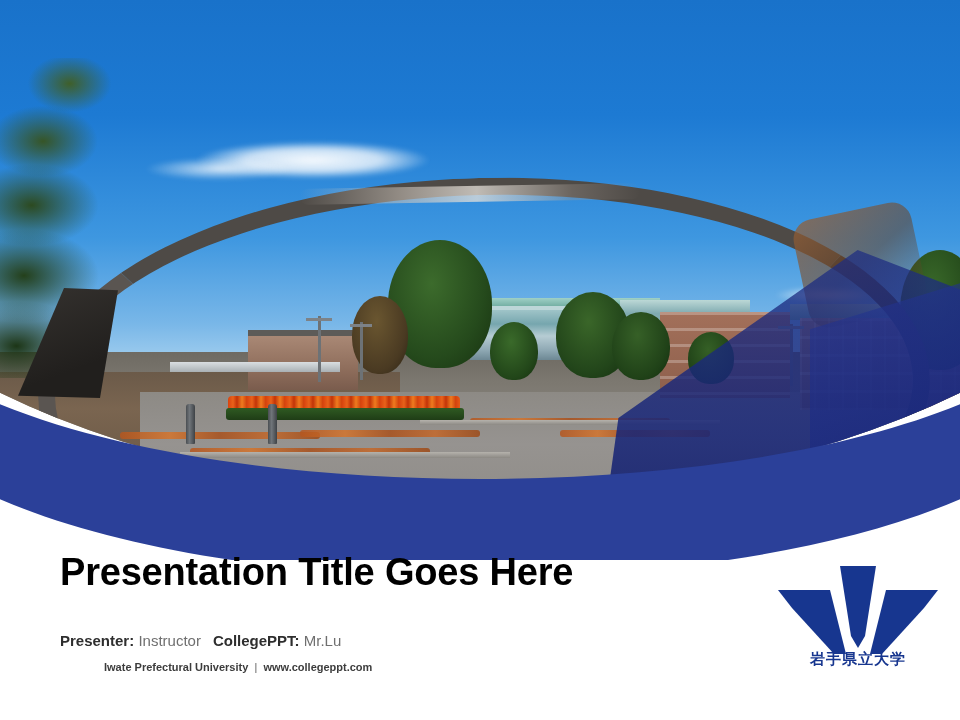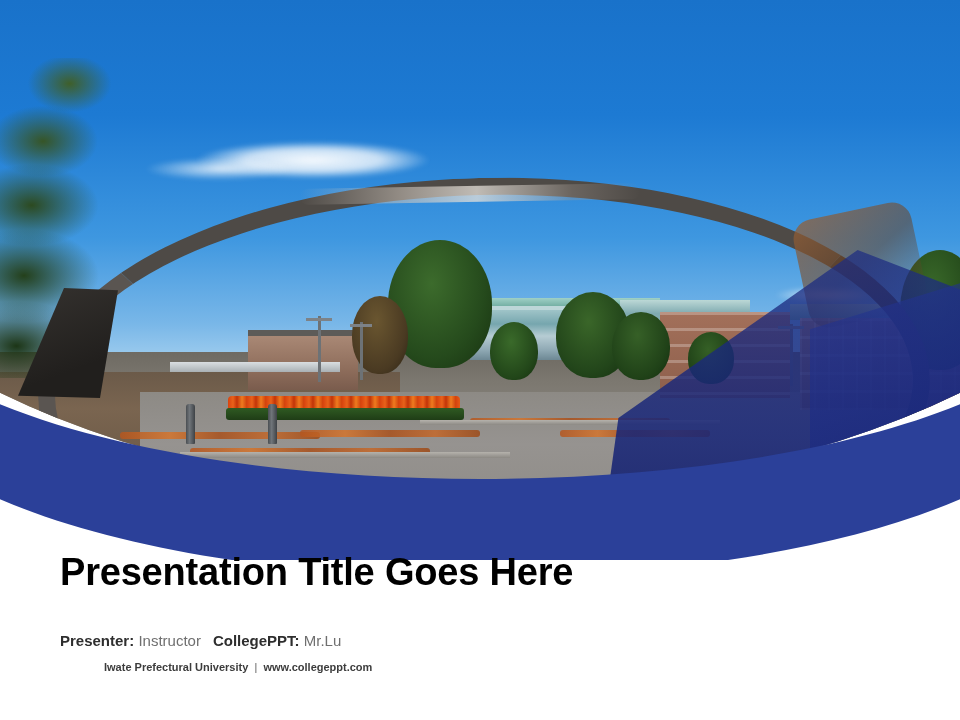--- a/index.html
+++ b/index.html
@@ -405,14 +405,25 @@
   <div class="meta-line1">
     <span class="k">Presenter:</span>
     <span>Instructor</span><span class="gap"></span><span class="k">CollegePPT:</span>
     <span>Mr.Lu</span>
   </div>
 
   <div class="meta-line2">
     <span>Iwate Prefectural University</span><span class="sep">|</span><span>www.collegeppt.com</span>
   </div>
 
+  <div class="logo">
+    <svg width="176" height="92" viewBox="0 0 176 92">
+
+      <polygon points="70,4 106,4 95,74 88,86 81,74" fill="#17368f"></polygon>
+
+      <polygon points="8,28 60,28 76,92 64,92 22,46" fill="#17368f"></polygon>
+
+      <polygon points="116,28 168,28 154,46 112,92 100,92" fill="#17368f"></polygon>
+    </svg>
+    <div class="logo-text">岩手県立大学</div>
+  </div>
 
 </div>
 
 </body></html>

